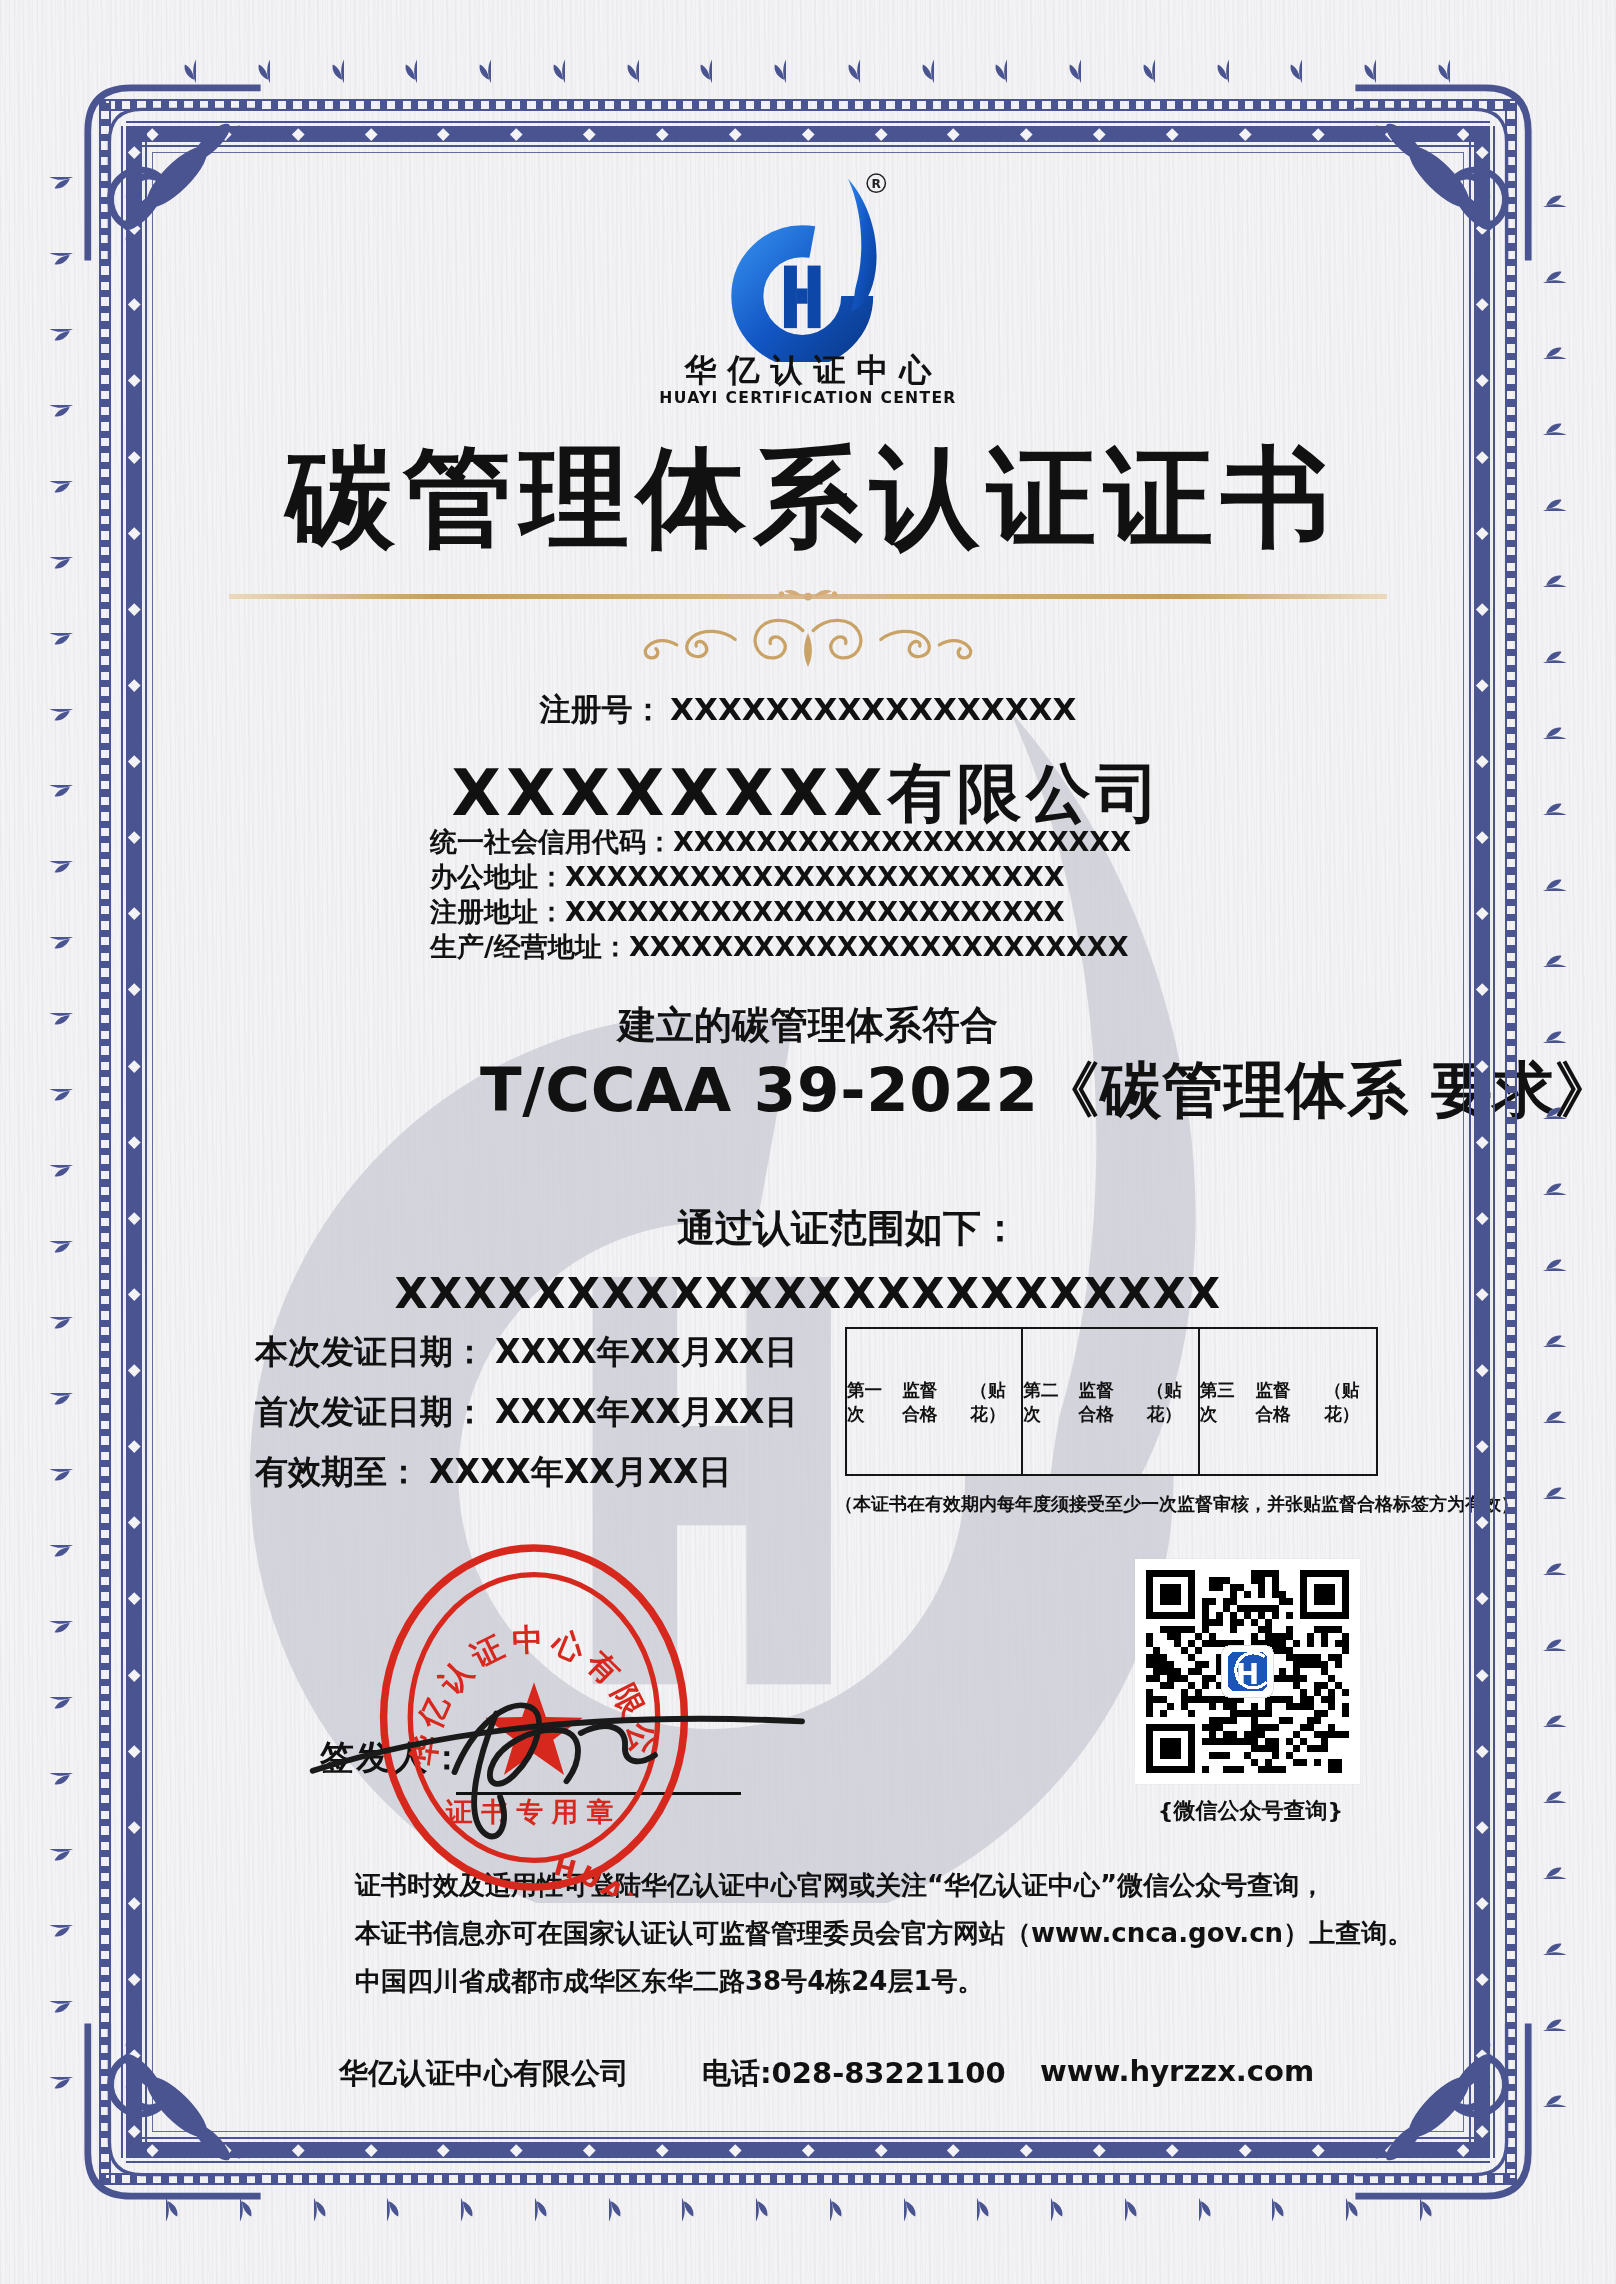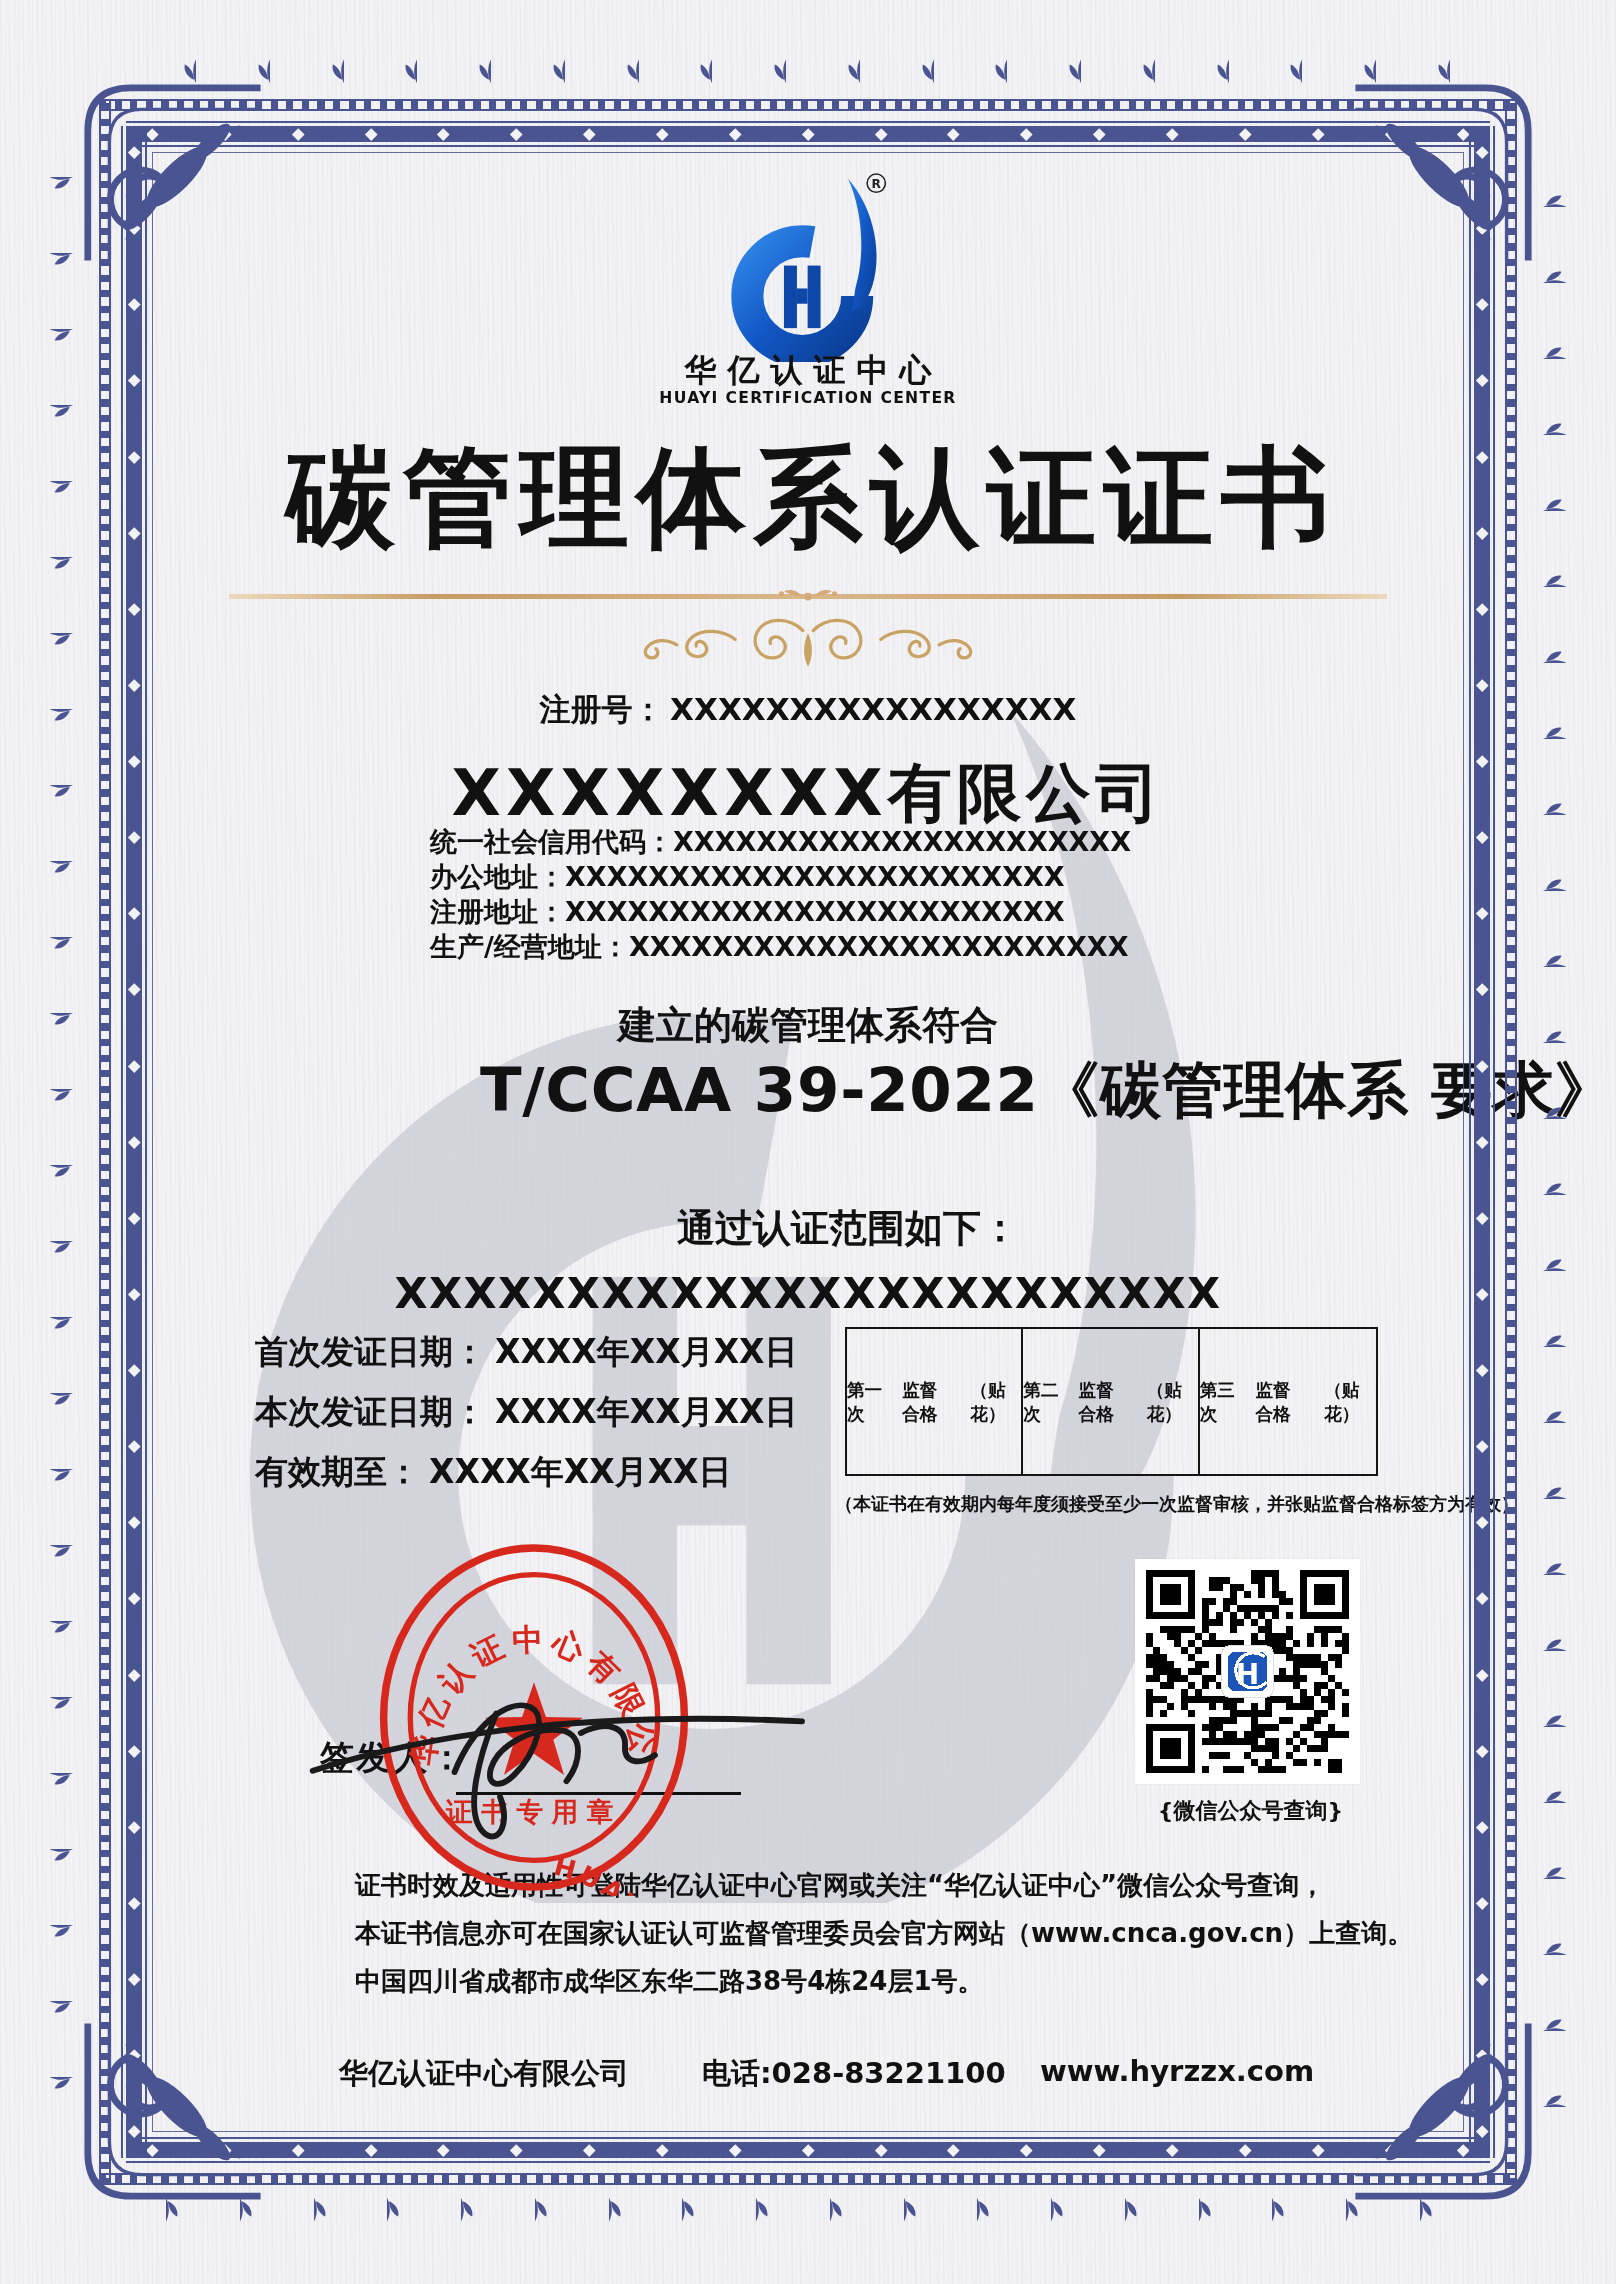--- a/index.html
+++ b/index.html
@@ -186,22 +186,22 @@
       <div class="info-row"><span>注册地址：</span><span>XXXXXXXXXXXXXXXXXXXXXXXX</span></div>
       <div class="info-row"><span>生产/经营地址：</span><span>XXXXXXXXXXXXXXXXXXXXXXXX</span></div>
     </div>
 
     <div class="sec-intro">建立的碳管理体系符合</div>
     <div class="standard">T/CCAA 39-2022《碳管理体系 要求》</div>
     <div class="scope-intro">通过认证范围如下：</div>
     <div class="scope-val">XXXXXXXXXXXXXXXXXXXXXXXX</div>
 
     <div class="dates">
+      <div class="row"><span>本次发证日期：</span><span class="val">XXXX年XX月XX日</span></div>
       <div class="row"><span>首次发证日期：</span><span class="val">XXXX年XX月XX日</span></div>
-      <div class="row"><span>本次发证日期：</span><span class="val">XXXX年XX月XX日</span></div>
       <div class="row"><span>有效期至：</span><span class="val">XXXX年XX月XX日</span></div>
     </div>
 
     <div class="sup-table">
       <div class="sup-cell">
         <span>第一次</span>
         <span>监督合格</span>
         <span>（贴花）</span>
       </div>
       <div class="sup-cell">

